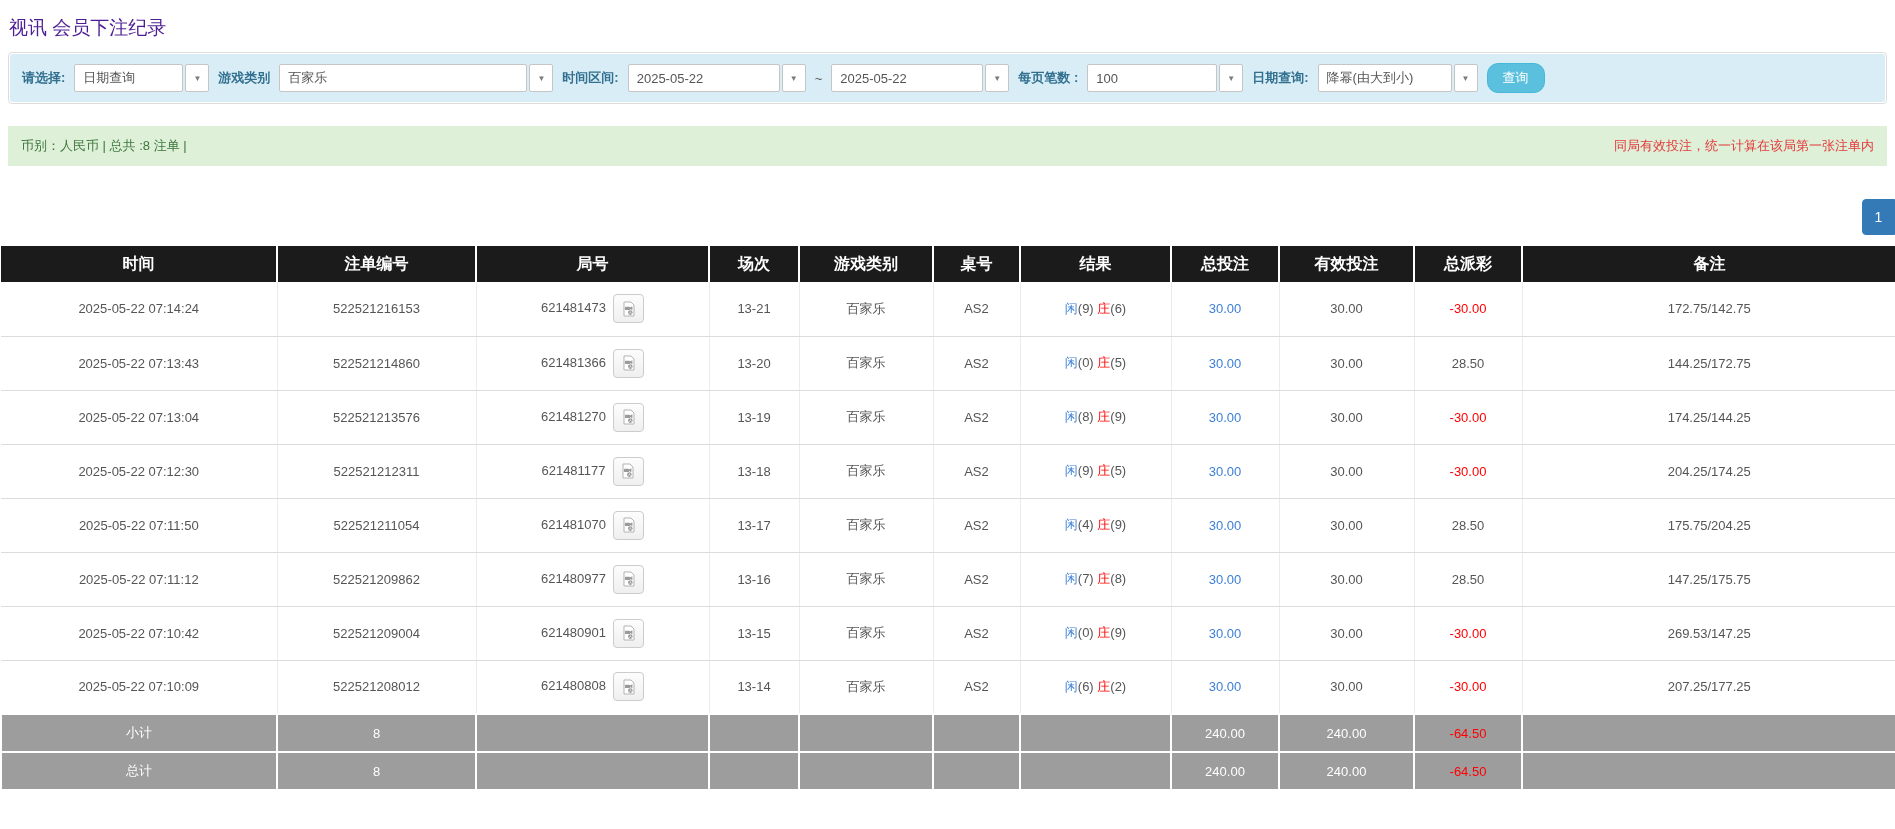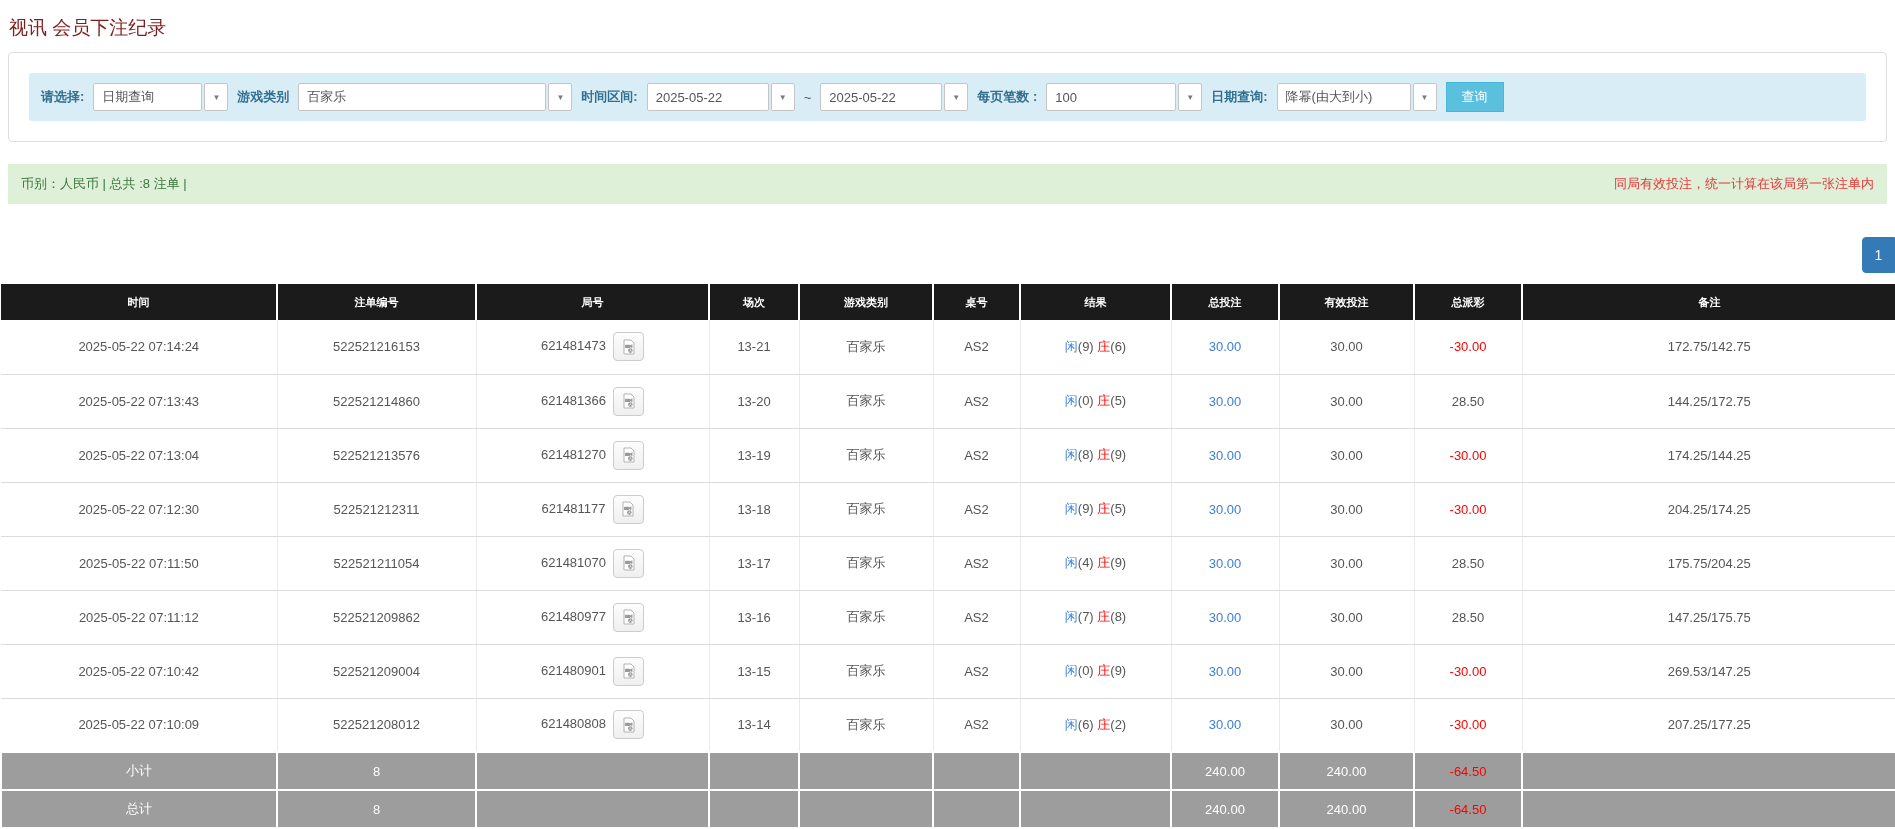--- a/index.html
+++ b/index.html
@@ -5,51 +5,51 @@
   * { box-sizing: border-box; margin: 0; padding: 0; }
   html,body { width:1895px; height:829px; background:#fff; overflow:hidden;
     font-family:"Liberation Sans","DejaVu Sans",sans-serif; }
   :root{
     --link-blue:#337ab7; --result-blue:#3c7fd6; --neg-red:#ff0000;
     --header-bg:#1b1b1b; --footer-bg:#9d9d9d; --btn-cyan:#5bc0de;
     --green-bg:#dff0d8; --green-text:#3c763d; --warn-red:#e4393c;
     --bar-blue:#d9edf7; --label-blue:#31708f;
   }
 
-  .page-title { font-size:19px; font-weight:400; color:#7f1d1d; margin:15px 0 11px 9px; }
-
-  .filter-panel { margin:0 8px; border:1px solid #ddd; border-radius:4px; padding:20px; }
+  .page-title { font-size:19px; font-weight:400; color:#4c1d95; margin:15px 0 11px 9px; }
+
+  .filter-panel { margin:0 8px; border:1px solid #ddd; border-radius:4px; padding:1px; }
   .filter-bar { background:var(--bar-blue); border-radius:3px; height:48px;
     display:flex; align-items:center; padding:0 12px; gap:9px; white-space:nowrap; }
   .f-label { color:var(--label-blue); font-weight:bold; font-size:13px; }
   .tilde { color:#555; font-size:13px; }
   .combo { display:flex; gap:2px; align-items:center; }
   .combo input { height:28px; border:1px solid #c5c5c5; background:#fff;
     padding:0 8px; font-size:13px; color:#555; border-radius:2px; }
   .arrow-btn { width:24px; height:28px; border:1px solid #c5c5c5; background:#fff;
     border-radius:2px; display:flex; align-items:center; justify-content:center;
     color:#7a7a7a; font-size:8px; cursor:pointer; }
-  .w1{width:109px}.w2{width:248px}.w3{width:122px}.w4{width:130px}.w5{width:134px}
+  .w1{width:109px}.w2{width:248px}.w3{width:152px}.w4{width:130px}.w5{width:134px}
   .search-btn { background:var(--btn-cyan); border:1px solid #46b8da; color:#fff;
-    height:30px; padding:0 15px; border-radius:0; font-size:13px; cursor:pointer;font-family:Liberation Mono, monospace; }
+    height:30px; padding:0 15px; border-radius:11px; font-size:13px; cursor:pointer;font-family:Liberation Mono, monospace; }
 
   .summary-bar { margin:22px 8px 0 8px; background:var(--green-bg); height:40px;
     display:flex; align-items:center; justify-content:space-between; padding:17px 13px;
     font-size:13px; }
   .summary-left { color:var(--green-text); }
   .summary-right { color:var(--warn-red); }
 
   .pagination-row { display:flex; justify-content:flex-end; margin:33px 0 11px 0; }
   .page-btn { min-width:33px; height:36px; background:var(--link-blue); color:#fff;
     border:1px solid #337ab7; border-radius:4px 0 0 4px; display:flex;
     align-items:center; justify-content:center; font-size:14px; cursor:pointer; }
 
   table { width:1895px; border-collapse:collapse; table-layout:fixed; font-size:13px; color:#555; }
   thead th { background:var(--header-bg); color:#fff; height:36px; font-weight:bold;
-    border-right:2px solid #fff; font-size:11px; text-align:center; }
+    border-right:2px solid #fff; font-size:16px; text-align:center; }
   thead th:last-child { border-right:none; }
   tbody td { height:54px; text-align:center; border-bottom:1px solid #dcdcdc;
     border-right:1px solid #ebebeb; background:#fff; }
   tbody td:last-child { border-right:none; }
   tfoot td { background:var(--footer-bg); color:#fff; height:38px; text-align:center;
     border:2px solid #fff; font-size:13px;margin-left:12px; }
 
   .c-blue { color:var(--result-blue); }
   .c-red { color:var(--neg-red); }
   .link { color:var(--result-blue); cursor:pointer; }

